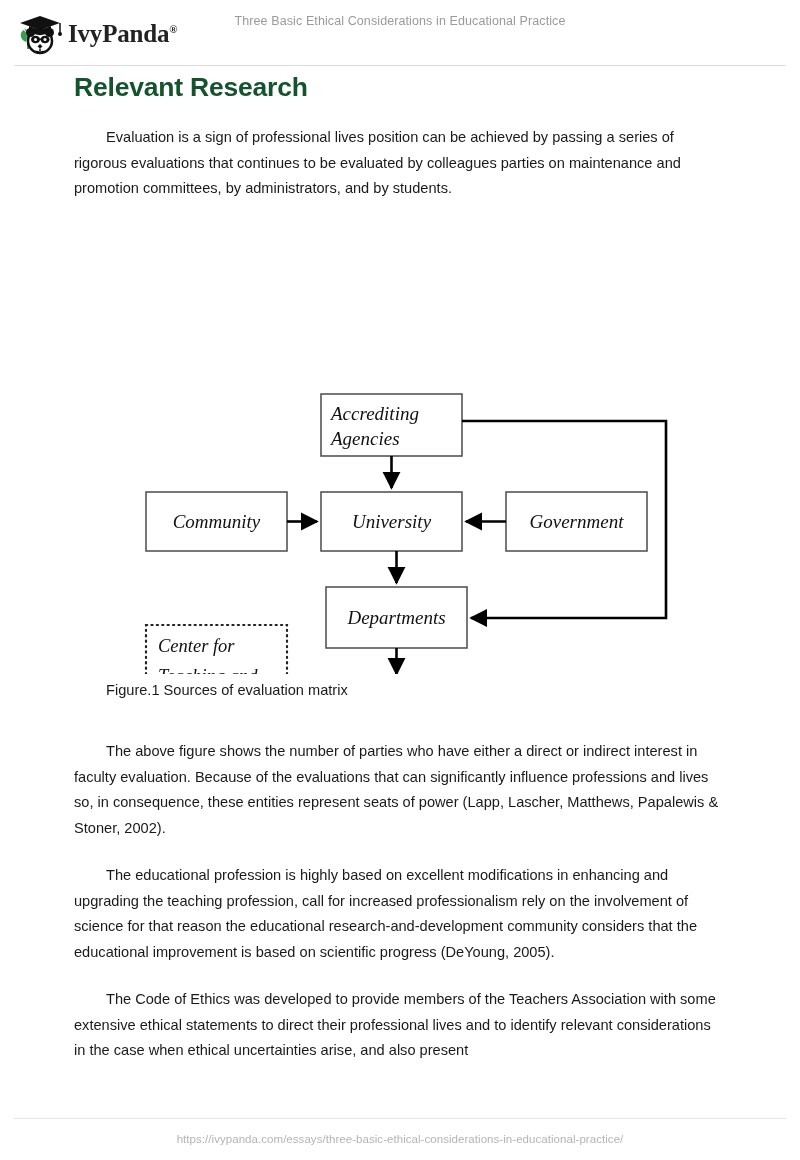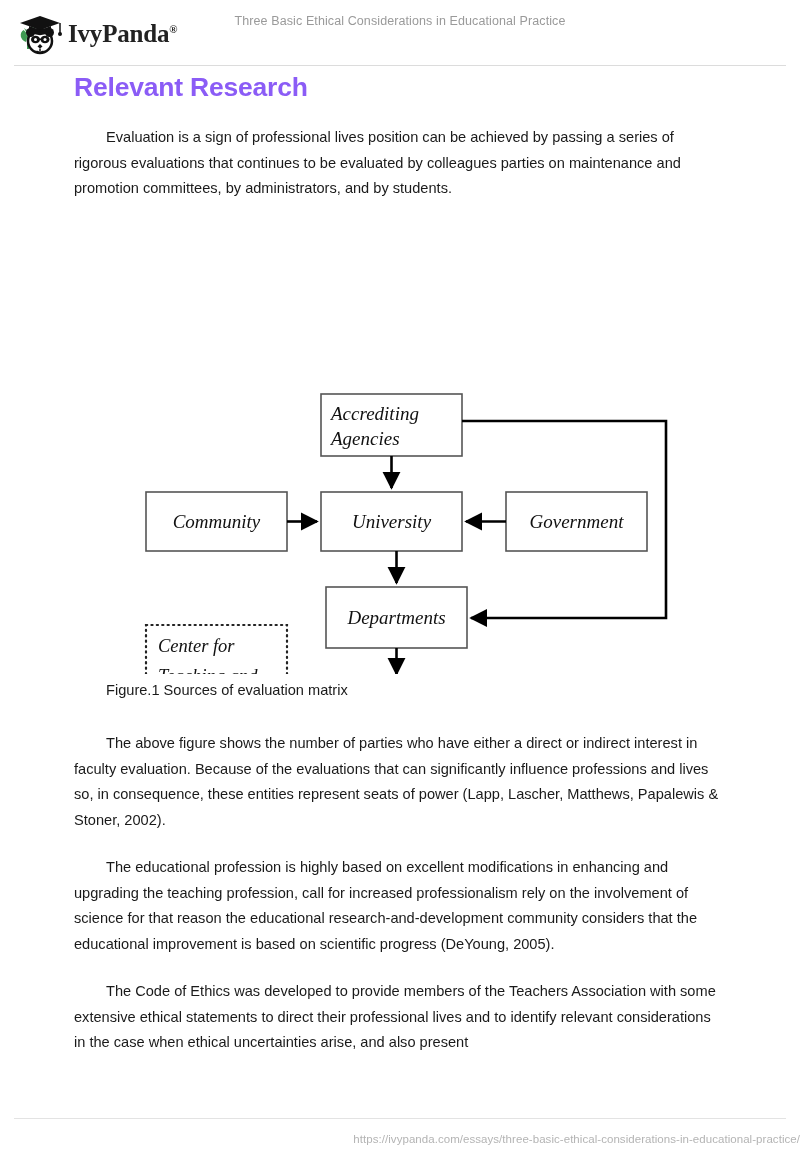--- a/index.html
+++ b/index.html
@@ -69,36 +69,36 @@
   
   #content {
     position: absolute;
     left: 74px;
     top: 72px;
     width: 650px;
   }
   #page-title {
     font-size: 26.5px;
     font-weight: bold;
-    color: #8b5cf6;
+    color: #14532d;
     margin: 0 0 22px 0;
     letter-spacing: -0.2px;
   }
   p.body-par {
     font-size: 14.6px;
     line-height: 25.5px;
     margin: 0 0 22px 0;
     text-indent: 32px;
     color: #1a1a1a;
     text-align: left;
   }
   p.caption {
     font-size: 14.6px;
     line-height: 25.5px;
-    margin: 0 0 28px 0;
+    margin: 0 0 36px 0;
     text-indent: 32px;
     color: #1a1a1a;
   }
 
   
   #figure-wrap {
     position: relative;
     width: 650px;
     height: 450px;
     margin: 8px 0 4px -2px;
@@ -118,21 +118,21 @@
     left: 14px;
     top: 0;
     width: 772px;
     height: 1px;
     background: #e3e3e3;
   }
   #footer-url {
     position: absolute;
     left: 0; right: 0;
     top: 15px;
-    text-align: right;
+    text-align: center;
     font-size: 11.5px;
     color: #b4b4b4;
     letter-spacing: 0.05px;
   }
 </style>
 </head>
 <body>
 
 <div id="page-header">
 

